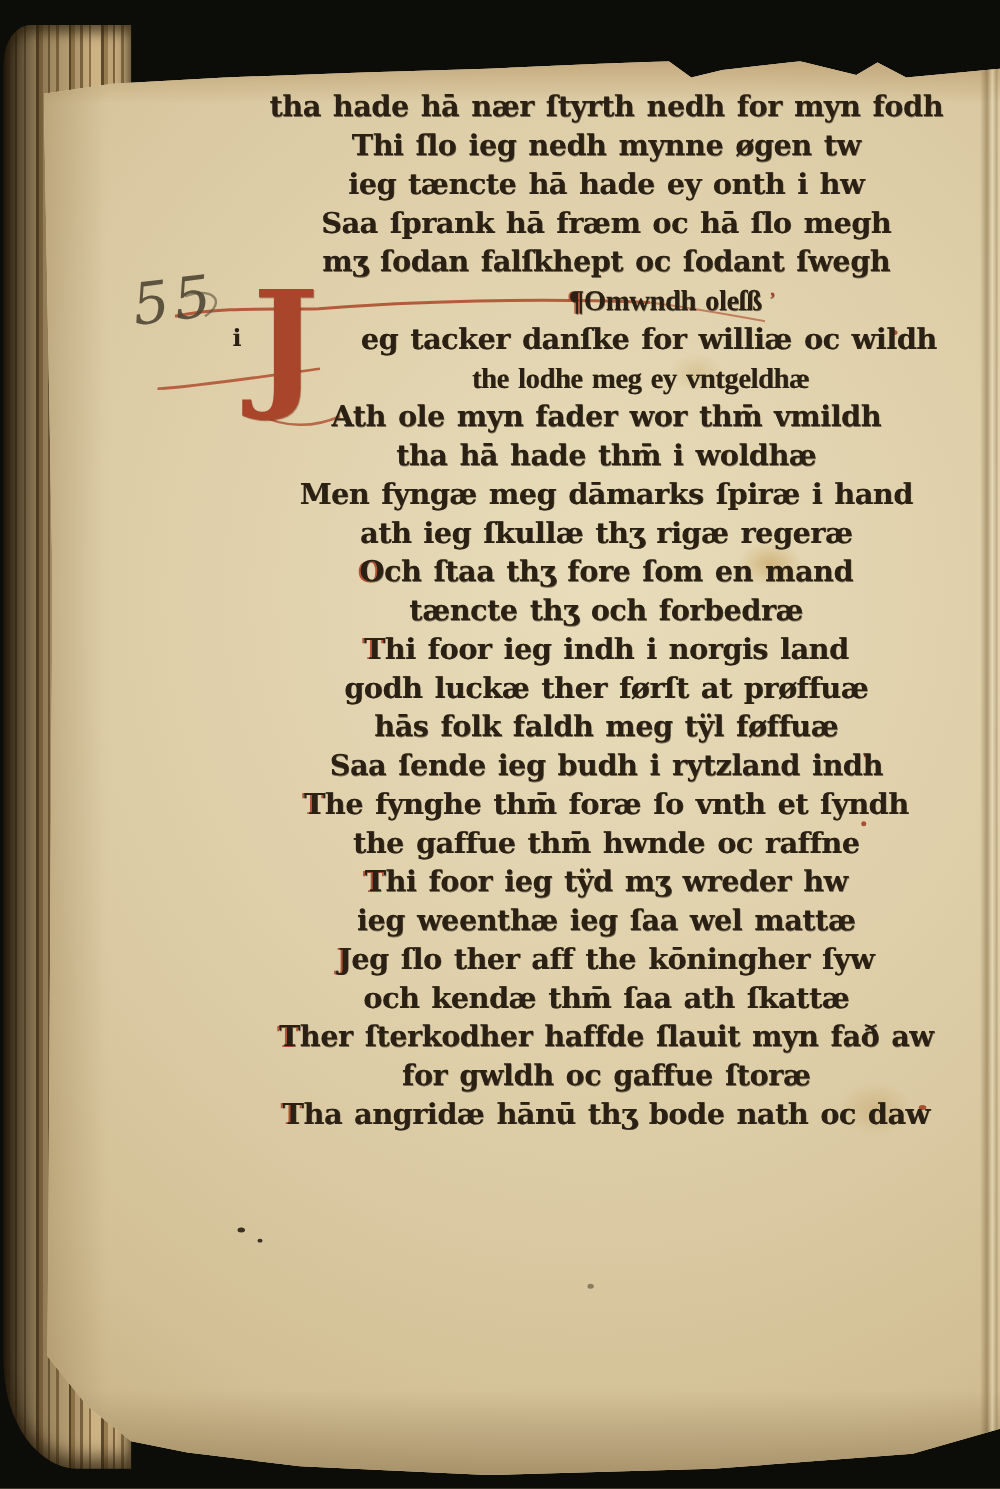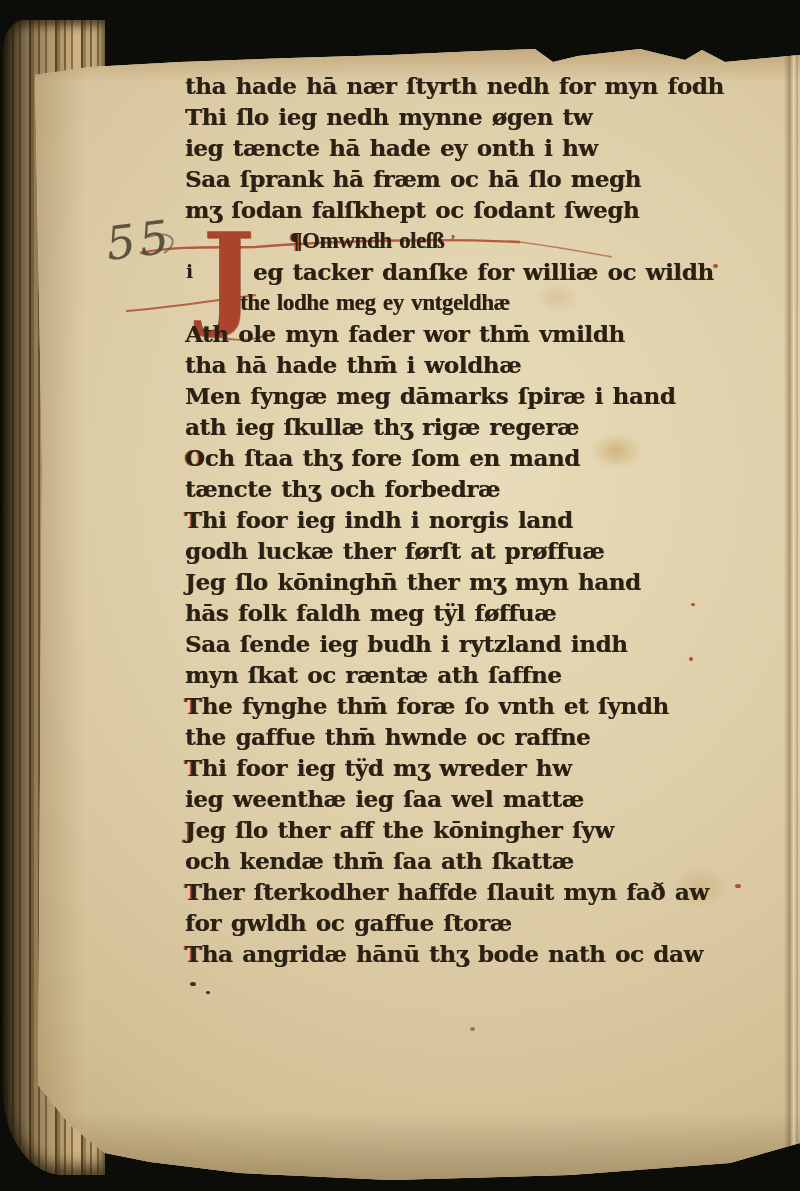--- a/index.html
+++ b/index.html
@@ -52,21 +52,21 @@
     content:"";position:absolute;top:0;bottom:0;left:754px;width:14px;pointer-events:none;
     background:linear-gradient(90deg, rgba(110,85,45,0), rgba(110,85,45,.45) 40%, rgba(240,228,195,.5) 70%, rgba(110,85,45,.35) 100%);
   }
 
   .textblock{
     position:absolute;left:155px;top:25px;width:600px;
     color:#2a2013;font-size:23px;font-weight:700;
     letter-spacing:-0.4px;word-spacing:2px;white-space:nowrap;
     text-shadow:0.4px 0.4px 0.5px rgba(35,24,10,.55);
   }
-  .line{height:31px;line-height:31px;}
+  .line{height:31px;line-height:31px;text-align:center;}
   .line.heading{padding-left:105px;font-family:Liberation Serif, serif;}
   .ind1{padding-left:68px;}
   .ind2{padding-left:55px;font-family:Liberation Serif, serif;}
   .rub{text-shadow:-1.6px 0.2px 0.3px rgba(170,62,35,.85), 0.4px 0.4px 0.5px rgba(35,24,10,.55);}
   .pilcrow{font-weight:700;text-shadow:-1.4px 0 0 rgba(170,62,35,.8), 0.4px 0.4px 0.5px rgba(35,24,10,.55);}
   .head-mark{color:#a8452a;font-size:15px;vertical-align:top;padding-left:6px;}
 
   
   .dropcap{
     position:absolute;left:172px;top:180px;width:60px;height:120px;
@@ -136,24 +136,22 @@
         <div class="line ind1">eg tacker danſke for williæ oc wildh</div>
         <div class="line ind2">the lodhe meg ey vntgeldhæ</div>
         <div class="line">Ath ole myn fader wor thm̄ vmildh</div>
         <div class="line">tha hā hade thm̄ i woldhæ</div>
         <div class="line">Men fyngæ meg dāmarks ſpiræ i hand</div>
         <div class="line">ath ieg ſkullæ thʒ rigæ regeræ</div>
         <div class="line"><span class="rub">O</span>ch ſtaa thʒ fore ſom en mand</div>
         <div class="line">tæncte thʒ och forbedræ</div>
         <div class="line"><span class="rub">T</span>hi foor ieg indh i norgis land</div>
         <div class="line">godh luckæ ther førſt at prøffuæ</div>
-        <div class="line">Jeg ſlo kōninghn̄ ther mʒ myn hand</div>
         <div class="line">hās folk faldh meg tÿl føffuæ</div>
         <div class="line">Saa ſende ieg budh i rytzland indh</div>
-        <div class="line">myn ſkat oc ræntæ ath ſaffne</div>
         <div class="line"><span class="rub">T</span>he fynghe thm̄ foræ ſo vnth et ſyndh</div>
         <div class="line">the gaffue thm̄ hwnde oc raffne</div>
         <div class="line"><span class="rub">T</span>hi foor ieg tÿd mʒ wreder hw</div>
         <div class="line">ieg weenthæ ieg ſaa wel mattæ</div>
         <div class="line"><span class="rub">J</span>eg ſlo ther aff the kōningher ſyw</div>
         <div class="line">och kendæ thm̄ ſaa ath ſkattæ</div>
         <div class="line"><span class="rub">T</span>her ſterkodher haffde ſlauit myn fað aw</div>
         <div class="line">for gwldh oc gaffue ſtoræ</div>
         <div class="line"><span class="rub">T</span>ha angridæ hānū thʒ bode nath oc daw</div>
       </div>

